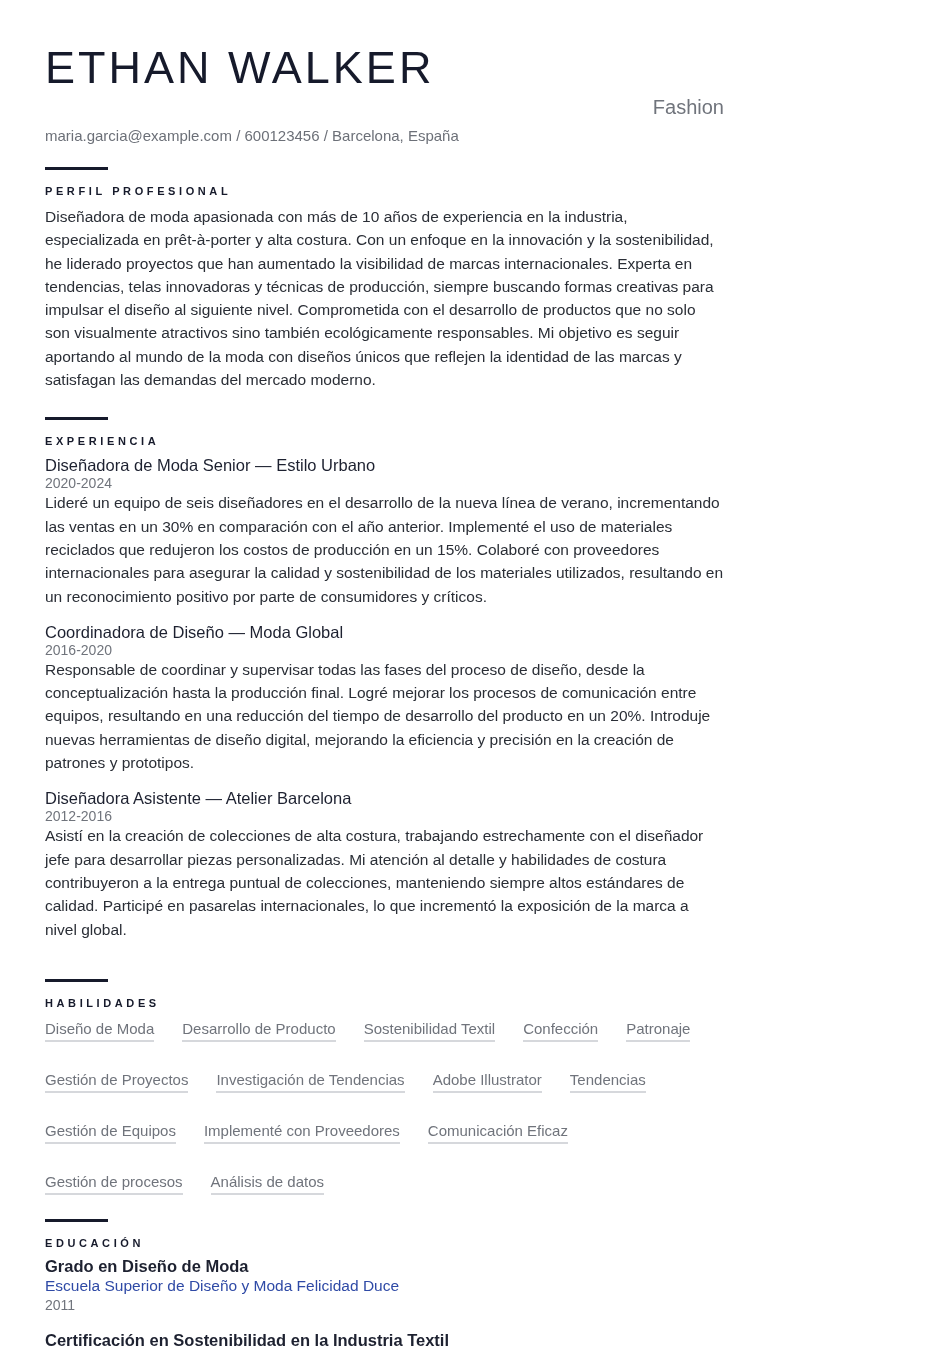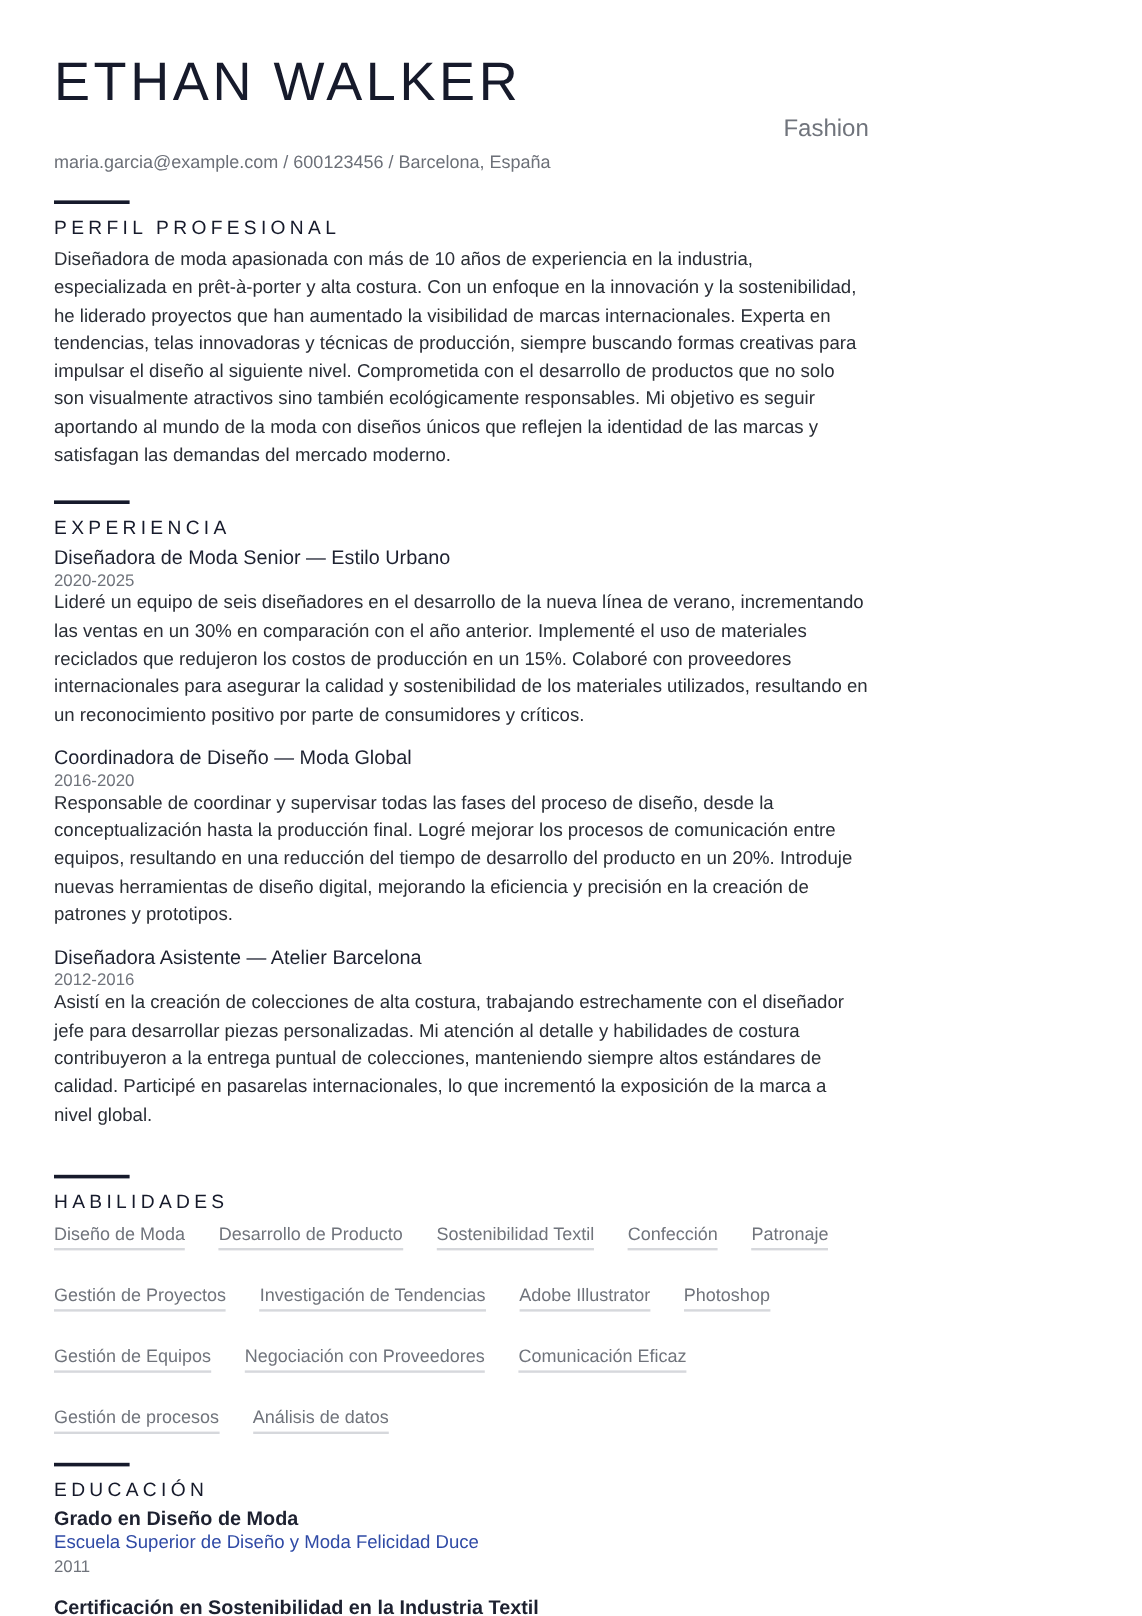--- a/index.html
+++ b/index.html
@@ -3,21 +3,21 @@
 <meta charset="utf-8">
 <style>
   html, body { margin: 0; padding: 0; background: #ffffff; }
   body { width: 952px; min-height: 1347px; font-family: "Liberation Sans", sans-serif; color: #1f2430; }
   .page { padding: 42px 45px 40px 45px; box-sizing: border-box; width: 769px; }
   .name { font-size: 45px; letter-spacing: 3px; color: #161a2b; font-weight: 400; line-height: 52px; margin: 0; }
   .role { font-size: 20px; color: #70747c; margin-top: 0px; line-height: 26px; text-align: right; }
   .contact { font-size: 15px; color: #6c7078; margin-top: 6px; line-height: 20px; }
   .section { margin-top: 20px; }
   .bar { width: 63px; height: 3px; background: #161a2b; margin-bottom: 11px; }
-  .section-title { font-size: 16px; font-weight: 400; letter-spacing: 3.6px; color: #161a2b; line-height: 20px; margin: 0 0 4px 0; }
+  .section-title { font-size: 11px; font-weight: 700; letter-spacing: 3.6px; color: #161a2b; line-height: 20px; margin: 0 0 4px 0; }
   .body-text { font-size: 15.5px; line-height: 23.3px; color: #2a2e36; margin: 0; }
   .job { margin-bottom: 14px; }
   .job-title { font-size: 16.5px; font-weight: 400; color: #1d2130; line-height: 20px; }
   .job-dates { font-size: 14px; color: #70747c; line-height: 16px; }
   .skills { display: flex; flex-wrap: wrap; row-gap: 10px; column-gap: 13px; padding-top: 2px; gap: 28px; }
   .skill { font-size: 15px; color: #70747c; line-height: 20px; border-bottom: 2px solid #d6d8dc; padding-bottom: 1px; }
   .edu { margin-bottom: 16px; }
   .edu-title { font-size: 16.5px; font-weight: 700; color: #1d2130; line-height: 19px; }
   .edu-school { font-size: 15.5px; color: #2f4aa6; line-height: 19px; }
   .edu-year { font-size: 14px; color: #70747c; line-height: 20px; }
@@ -39,21 +39,21 @@
     <h2 class="section-title">PERFIL PROFESIONAL</h2>
     <p class="body-text">Diseñadora de moda apasionada con más de 10 años de experiencia en la industria, especializada en prêt-à-porter y alta costura. Con un enfoque en la innovación y la sostenibilidad, he liderado proyectos que han aumentado la visibilidad de marcas internacionales. Experta en tendencias, telas innovadoras y técnicas de producción, siempre buscando formas creativas para impulsar el diseño al siguiente nivel. Comprometida con el desarrollo de productos que no solo son visualmente atractivos sino también ecológicamente responsables. Mi objetivo es seguir aportando al mundo de la moda con diseños únicos que reflejen la identidad de las marcas y satisfagan las demandas del mercado moderno.</p>
   </section>
 
   <section class="section" style="margin-top:26px">
     <div class="bar"></div>
     <h2 class="section-title">EXPERIENCIA</h2>
 
     <div class="job">
       <div class="job-title">Diseñadora de Moda Senior — Estilo Urbano</div>
-      <div class="job-dates">2020-2025</div>
+      <div class="job-dates">2020-2024</div>
       <p class="body-text">Lideré un equipo de seis diseñadores en el desarrollo de la nueva línea de verano, incrementando las ventas en un 30% en comparación con el año anterior. Implementé el uso de materiales reciclados que redujeron los costos de producción en un 15%. Colaboré con proveedores internacionales para asegurar la calidad y sostenibilidad de los materiales utilizados, resultando en un reconocimiento positivo por parte de consumidores y críticos.</p>
     </div>
 
     <div class="job">
       <div class="job-title">Coordinadora de Diseño — Moda Global</div>
       <div class="job-dates">2016-2020</div>
       <p class="body-text">Responsable de coordinar y supervisar todas las fases del proceso de diseño, desde la conceptualización hasta la producción final. Logré mejorar los procesos de comunicación entre equipos, resultando en una reducción del tiempo de desarrollo del producto en un 20%. Introduje nuevas herramientas de diseño digital, mejorando la eficiencia y precisión en la creación de patrones y prototipos.</p>
     </div>
 
     <div class="job">
@@ -68,23 +68,23 @@
     <h2 class="section-title">HABILIDADES</h2>
     <div class="skills">
       <span class="skill">Diseño de Moda</span>
       <span class="skill">Desarrollo de Producto</span>
       <span class="skill">Sostenibilidad Textil</span>
       <span class="skill">Confección</span>
       <span class="skill">Patronaje</span>
       <span class="skill">Gestión de Proyectos</span>
       <span class="skill">Investigación de Tendencias</span>
       <span class="skill">Adobe Illustrator</span>
-      <span class="skill">Photoshop</span>
+      <span class="skill">Tendencias</span>
       <span class="skill">Gestión de Equipos</span>
-      <span class="skill">Negociación con Proveedores</span>
+      <span class="skill">Implementé con Proveedores</span>
       <span class="skill">Comunicación Eficaz</span>
       <span class="skill">Gestión de procesos</span>
       <span class="skill">Análisis de datos</span>
     </div>
   </section>
 
   <section class="section" style="margin-top:24px">
     <div class="bar"></div>
     <h2 class="section-title">EDUCACIÓN</h2>
 

